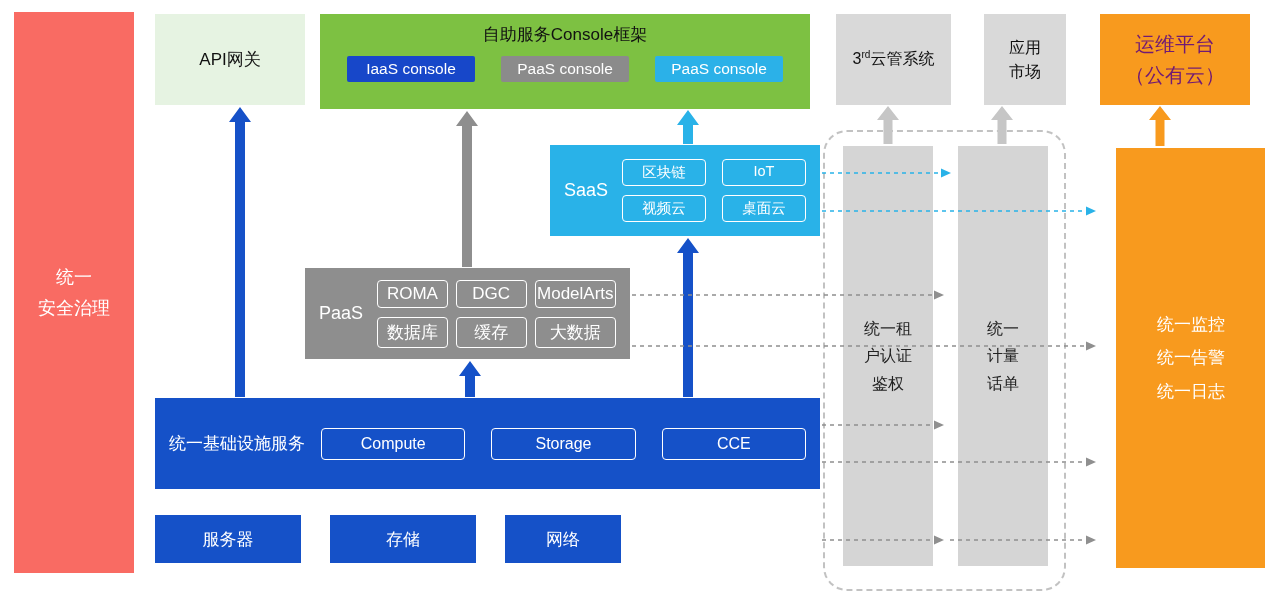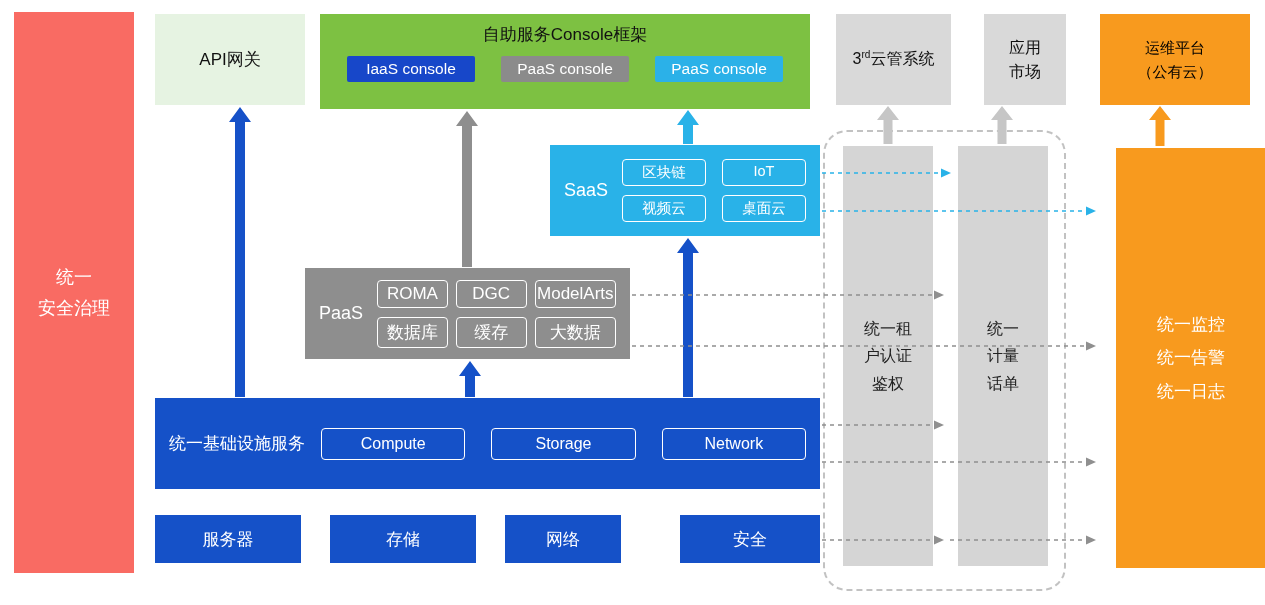--- a/index.html
+++ b/index.html
@@ -15,21 +15,21 @@
   .console-title{text-align:center;color:#111;font-size:17px;}
   .console-buttons{display:flex;justify-content:space-between;padding:10px 27px 0;}
   .console-btn{width:128px;text-align:center;color:#fff;font-size:15.5px;padding:4px 0;border-radius:2px;}
   .btn-iaas{background:#1747c9;}
   .btn-paas{background:#8b8b8b;}
   .btn-saas{background:#2bb1e8;}
 
   .third-party{left:836px;top:14px;width:115px;height:91px;background:#d9d9d9;color:#111;font-size:16px;}
   .third-party sup{font-size:10px;}
   .app-market{left:984px;top:14px;width:82px;height:91px;background:#d9d9d9;color:#111;font-size:16px;line-height:1.5;}
-  .ops-platform{left:1100px;top:14px;width:150px;height:91px;background:#f89a1e;color:#000000;font-size:15px;line-height:1.55;}
+  .ops-platform{left:1100px;top:14px;width:150px;height:91px;background:#f89a1e;color:#701a75;font-size:20px;line-height:1.55;}
 
   .layer{display:flex;align-items:center;padding:0 14px;color:#fff;}
   .layer-label{font-size:18px;color:#fff;flex:none;margin-right:14px;}
   .pill{border:1.5px solid #fff;border-radius:4px;color:#fff;text-align:center;padding:3px 4px;}
 
   .saas-box{left:550px;top:145px;width:270px;height:91px;background:#29b2e8;}
   .saas-grid{display:grid;grid-template-columns:1fr 1fr;gap:9px 16px;flex:1;}
   .saas-grid .pill{font-size:14.5px;}
 
   .paas-box{left:305px;top:268px;width:325px;height:91px;background:#8e8e8e;}
@@ -104,28 +104,27 @@
       <div class="pill">缓存</div>
       <div class="pill">大数据</div>
     </div>
   </div>
 
   <div class="abs layer infra-box">
     <div class="infra-label">统一基础设施服务</div>
     <div class="infra-items">
       <div class="pill">Compute</div>
       <div class="pill">Storage</div>
-      <div class="pill">Network</div>
+      <div class="pill">CCE</div>
     </div>
   </div>
 
   <div class="abs box hw hw1">服务器</div>
   <div class="abs box hw hw2">存储</div>
   <div class="abs box hw hw3">网络</div>
-  <div class="abs box hw hw4">安全</div>
 
   <div class="abs dashed-frame"></div>
 
   <div class="abs box multiline pillar auth-pillar">统一租
 户认证
 鉴权</div>
   <div class="abs box multiline pillar metering-pillar">统一
 计量
 话单</div>
   <div class="abs box multiline monitoring-box">统一监控

